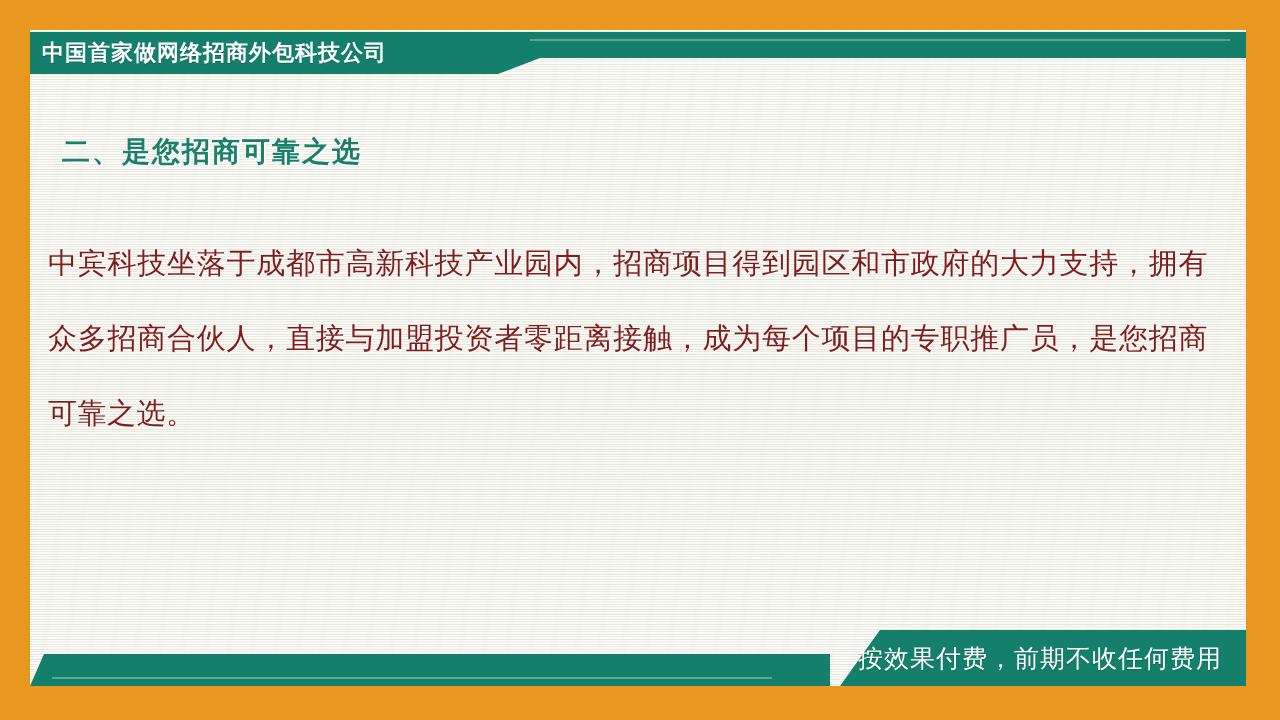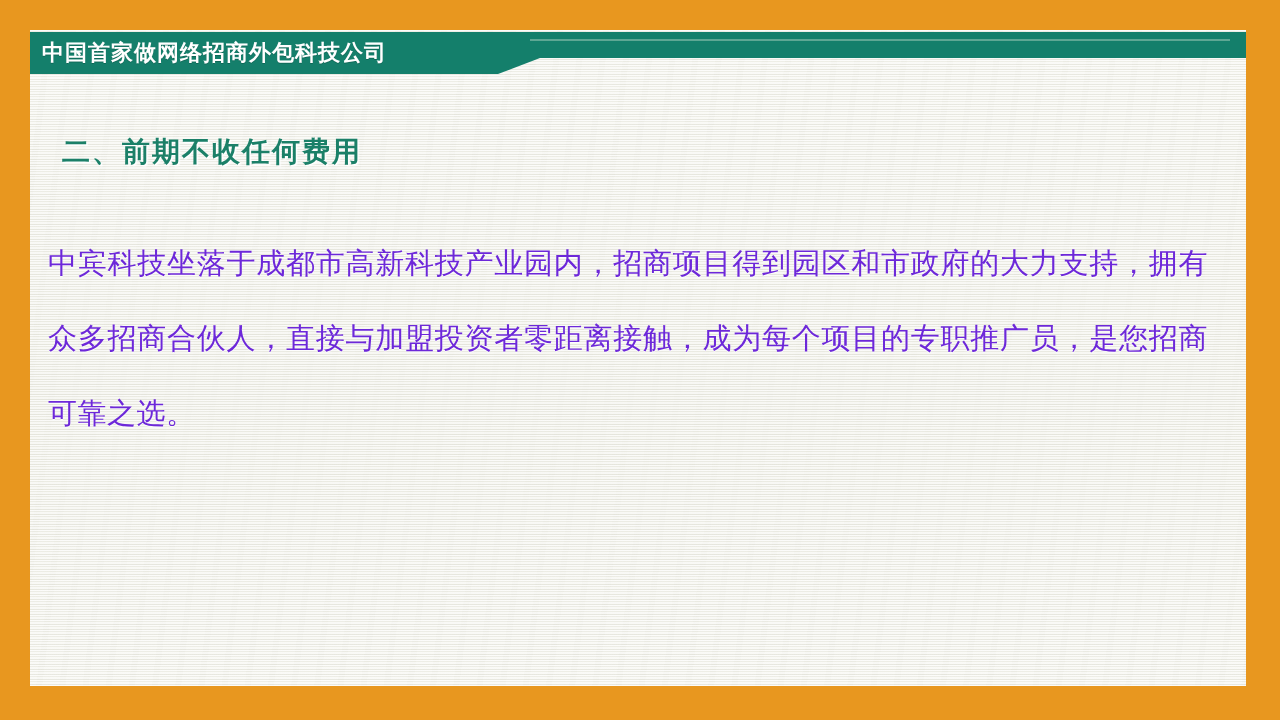--- a/index.html
+++ b/index.html
@@ -131,21 +131,21 @@
     text-shadow: 1px 1px 0 rgba(255,255,255,0.95),
                  2px 2px 1px rgba(255,255,255,0.55);
   }
 
   
   .body-copy {
     position: absolute;
     left: 18px;
     top: 196px;
     width: 1160px;
-    color: #6d28d9;
+    color: #7f1d1d;
     font-family: "DejaVu Serif", "Liberation Serif", serif;
     font-size: 29px;
     line-height: 75px;
     letter-spacing: 0.5px;
     text-align: justify;
     text-align-last: left;
     text-shadow: 0 1px 0 rgba(255,255,255,0.7);
   }
 
   
@@ -206,19 +206,25 @@
     <div class="paper-texture"></div>
 
     <div class="header-band">
       <div class="header-block-left"></div>
       <div class="header-bar-right"></div>
       <div class="header-bar-rightcap"></div>
       <div class="header-hairline"></div>
       <div class="header-title">中国首家做网络招商外包科技公司</div>
     </div>
 
-    <div class="section-title">二、前期不收任何费用</div>
+    <div class="section-title">二、是您招商可靠之选</div>
 
     <div class="body-copy">中宾科技坐落于成都市高新科技产业园内，招商项目得到园区和市政府的大力支持，拥有众多招商合伙人，直接与加盟投资者零距离接触，成为每个项目的专职推广员，是您招商可靠之选。</div>
 
+    <div class="footer-band">
+      <div class="footer-bar-left"></div>
+      <div class="footer-block-right"></div>
+      <div class="footer-hairline"></div>
+      <div class="footer-text">按效果付费，前期不收任何费用</div>
+    </div>
 
   </div>
 </div>
 
 </body></html>

